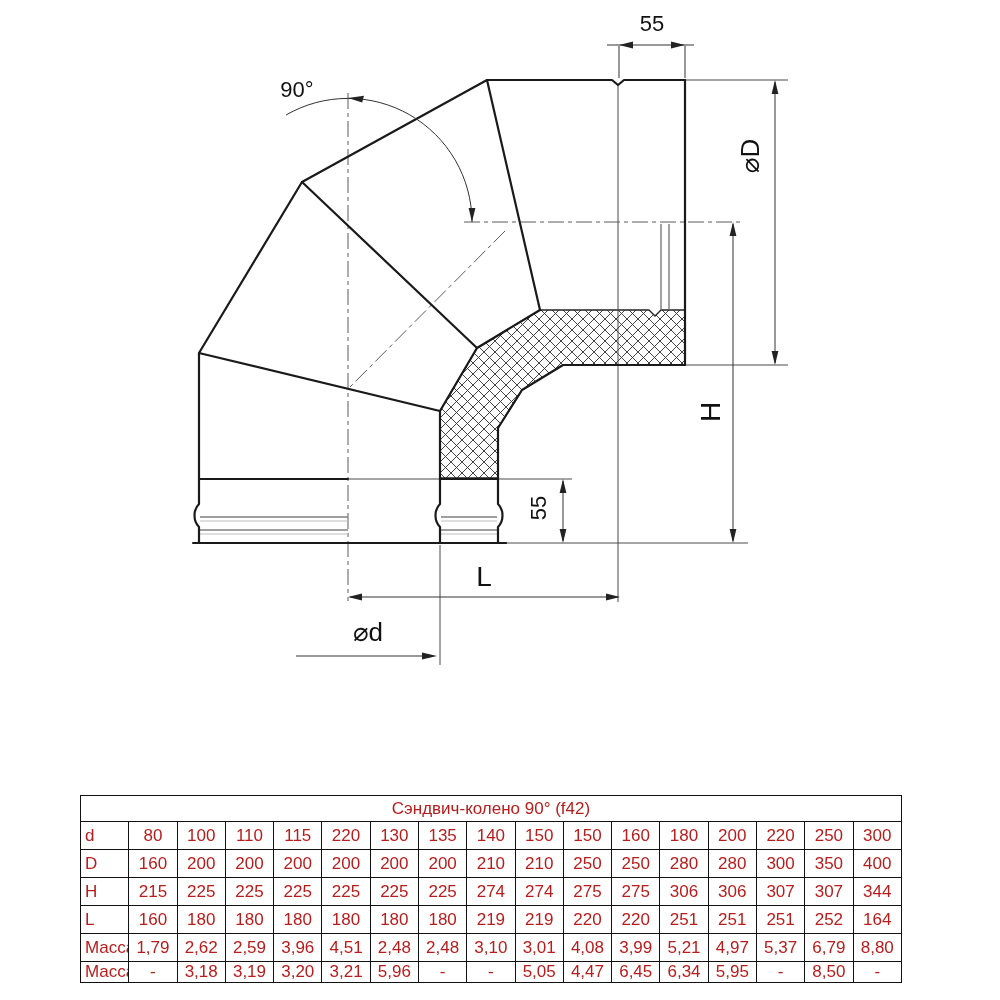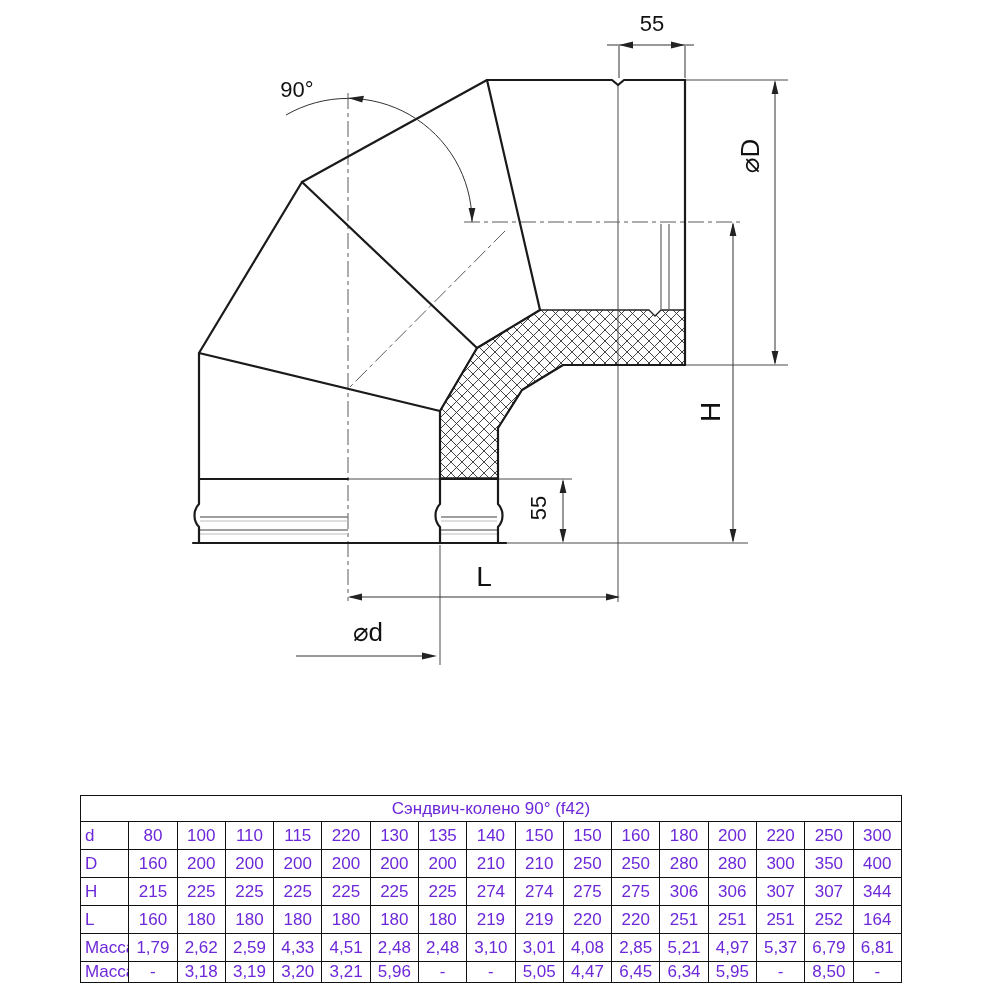--- a/index.html
+++ b/index.html
@@ -5,21 +5,21 @@
   html,body{margin:0;padding:0;background:#ffffff;}
   body{
     width:1000px;height:1000px;position:relative;overflow:hidden;
     font-family:"Liberation Sans","DejaVu Sans",sans-serif;color:#111;
   }
   #drawing{position:absolute;left:0;top:0;}
   .dim-text{font-family:"Liberation Sans","DejaVu Sans",sans-serif;fill:#111;}
   #spec{
     position:absolute;left:80px;top:795px;width:822px;
     border-collapse:collapse;table-layout:fixed;
-    font-size:17px;color:#6d28d9;padding-left:21px;
+    font-size:17px;color:#b91c1c;padding-left:21px;
   }
   #spec th,#spec td{
     border:1.5px solid #111;
     padding:0 2px;
     text-align:center;
     font-weight:400;
     white-space:nowrap;
     overflow:hidden;
   }
   #spec thead th{height:25px;font-weight:400;}
@@ -204,33 +204,33 @@
         <td>251</td>
         <td>251</td>
         <td>252</td>
         <td>164</td>
       </tr>
       <tr>
         <th>Масса 0,5х0,5</th>
         <td>1,79</td>
         <td>2,62</td>
         <td>2,59</td>
-        <td>4,33</td>
+        <td>3,96</td>
         <td>4,51</td>
         <td>2,48</td>
         <td>2,48</td>
         <td>3,10</td>
         <td>3,01</td>
         <td>4,08</td>
-        <td>2,85</td>
+        <td>3,99</td>
         <td>5,21</td>
         <td>4,97</td>
         <td>5,37</td>
         <td>6,79</td>
-        <td>6,81</td>
+        <td>8,80</td>
       </tr>
       <tr>
         <th>Масса 0,8х0,5</th>
         <td>-</td>
         <td>3,18</td>
         <td>3,19</td>
         <td>3,20</td>
         <td>3,21</td>
         <td>5,96</td>
         <td>-</td>

